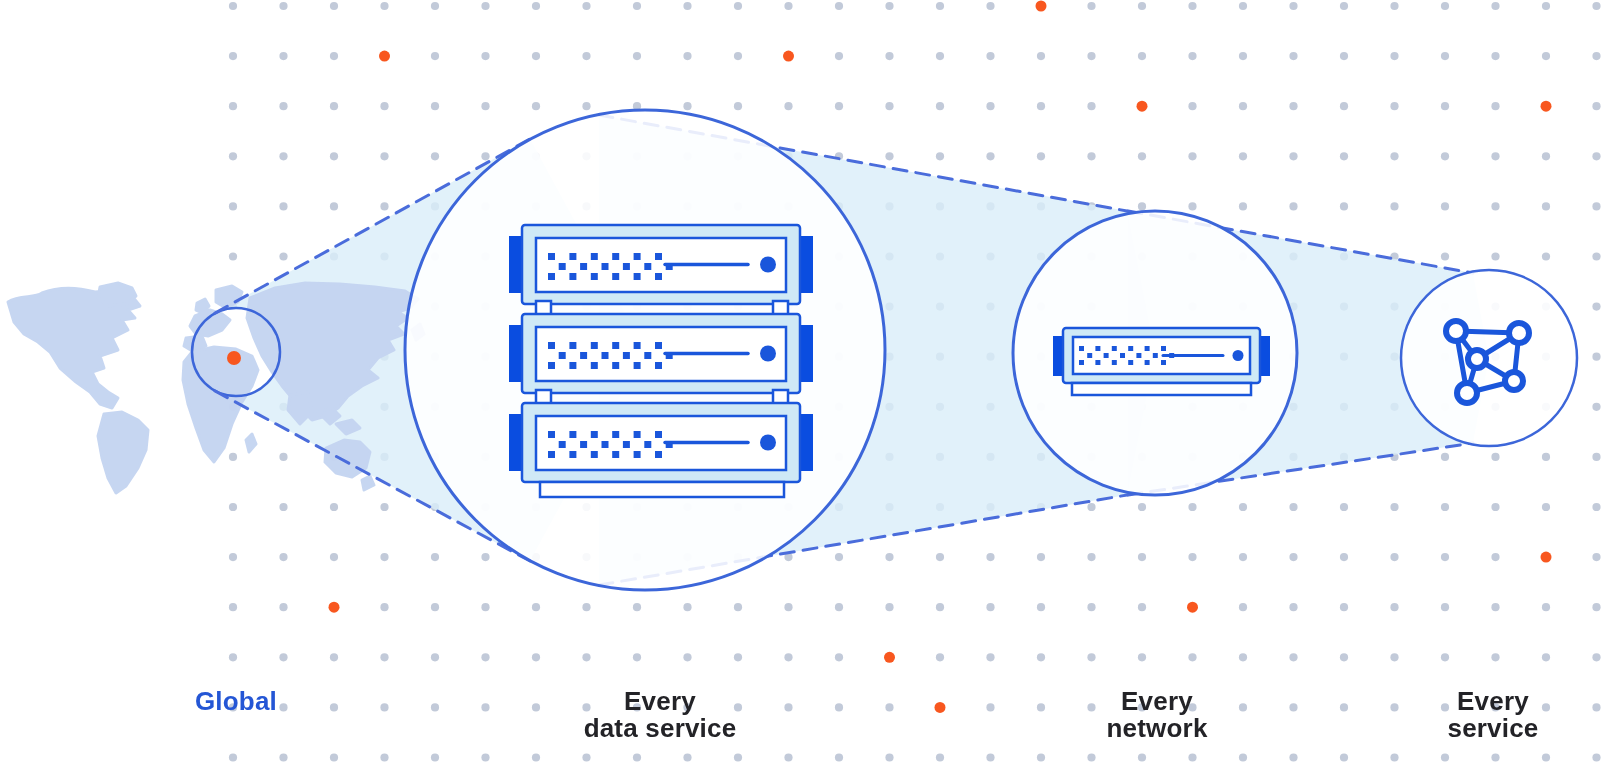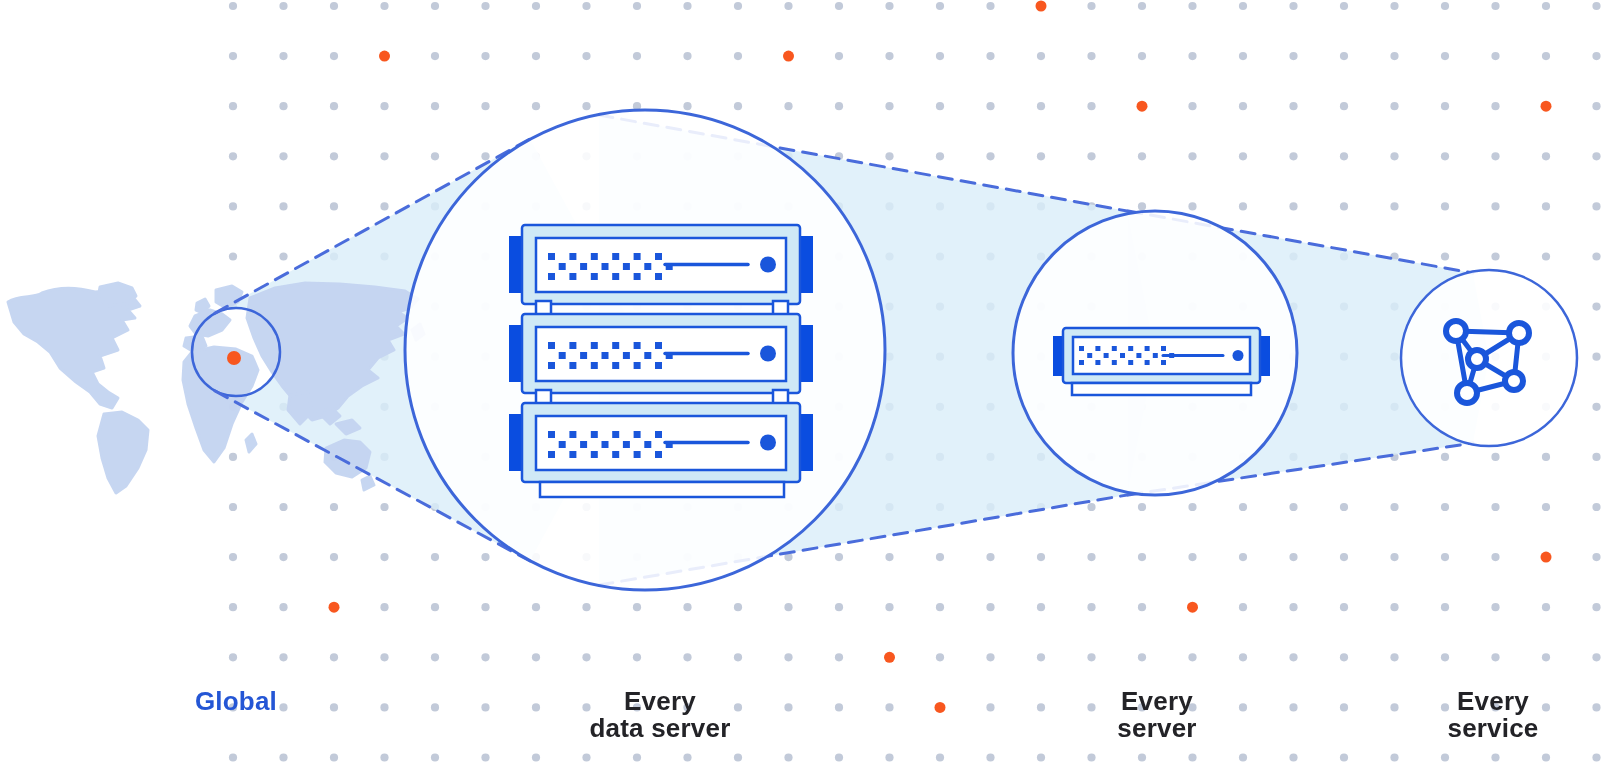--- a/index.html
+++ b/index.html
@@ -664,23 +664,23 @@
       <circle cx="1477" cy="359" r="9"></circle>
     </g>
   </g>
 </svg>
 
 <div class="stage-label stage-label--blue" style="left:96px">
   <span>Global</span>
 </div>
 <div class="stage-label" style="left:520px">
   <span>Every</span>
-  <span>data server</span>
+  <span>data service</span>
 </div>
 <div class="stage-label" style="left:1017px">
   <span>Every</span>
-  <span>server</span>
+  <span>network</span>
 </div>
 <div class="stage-label" style="left:1353px">
   <span>Every</span>
   <span>service</span>
 </div>
 </div>
 
 </body></html>

